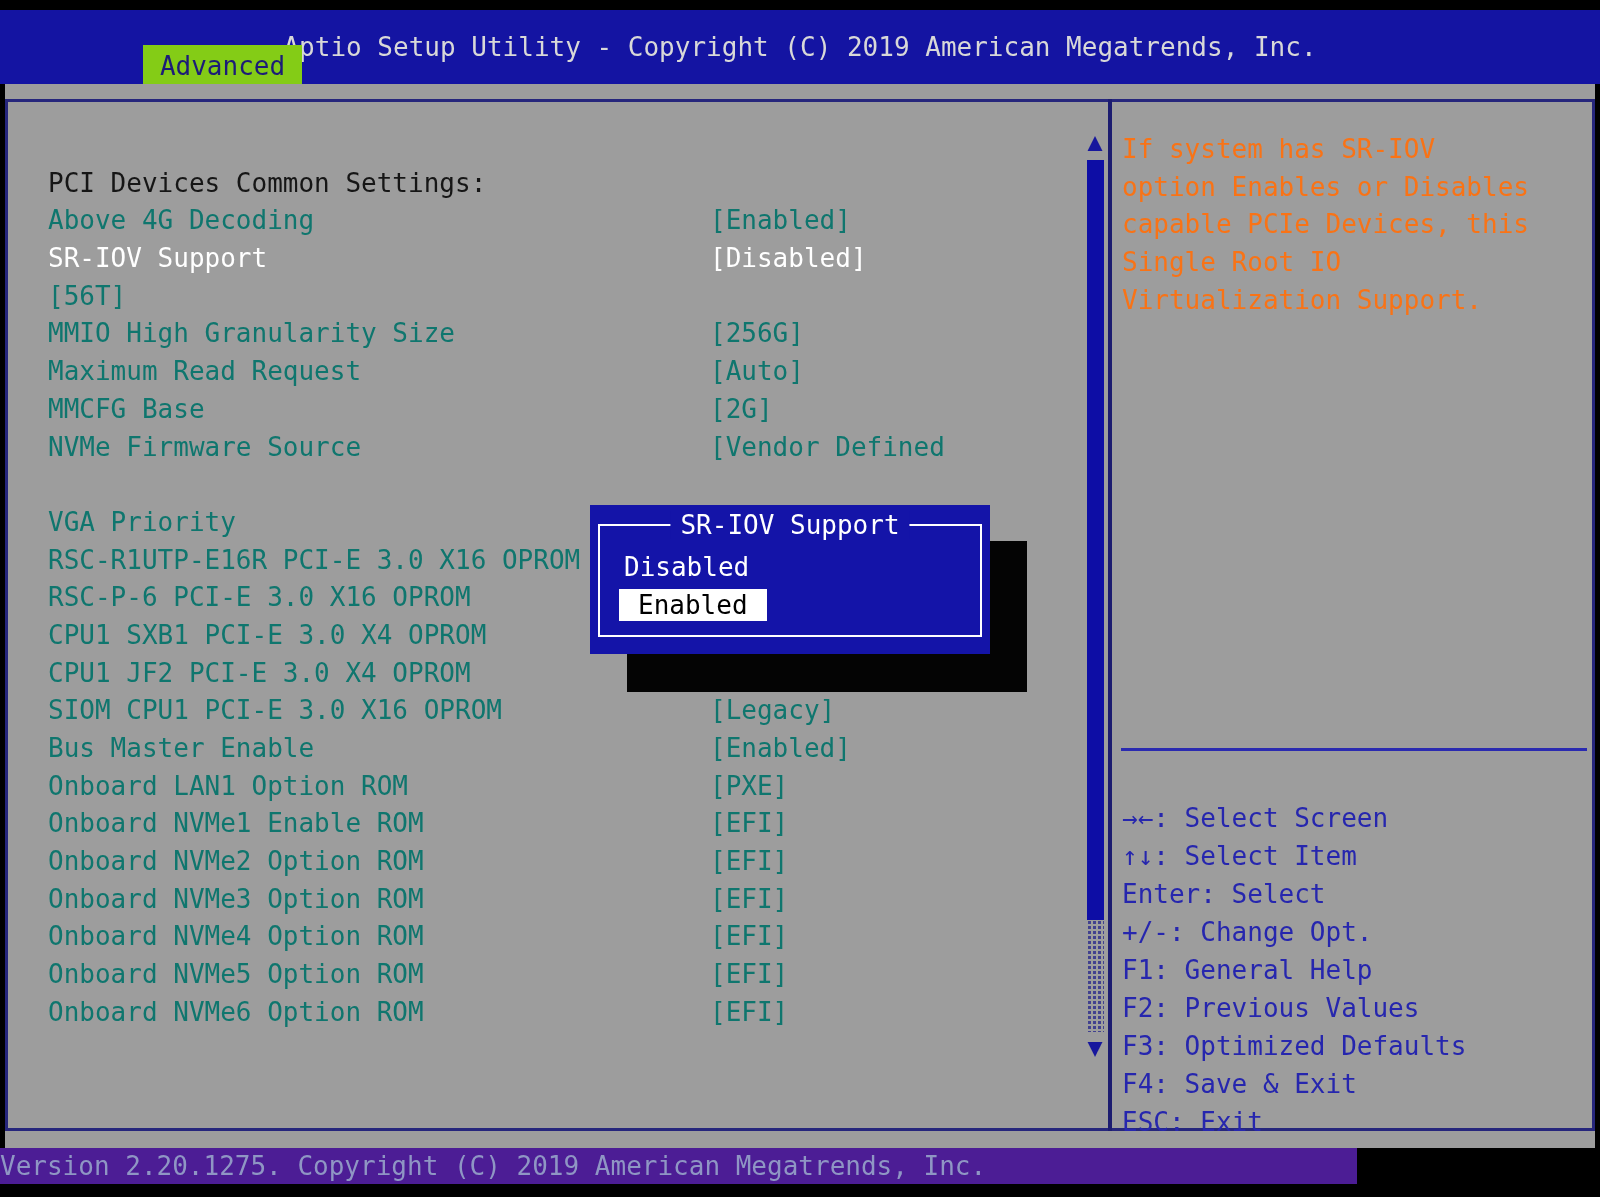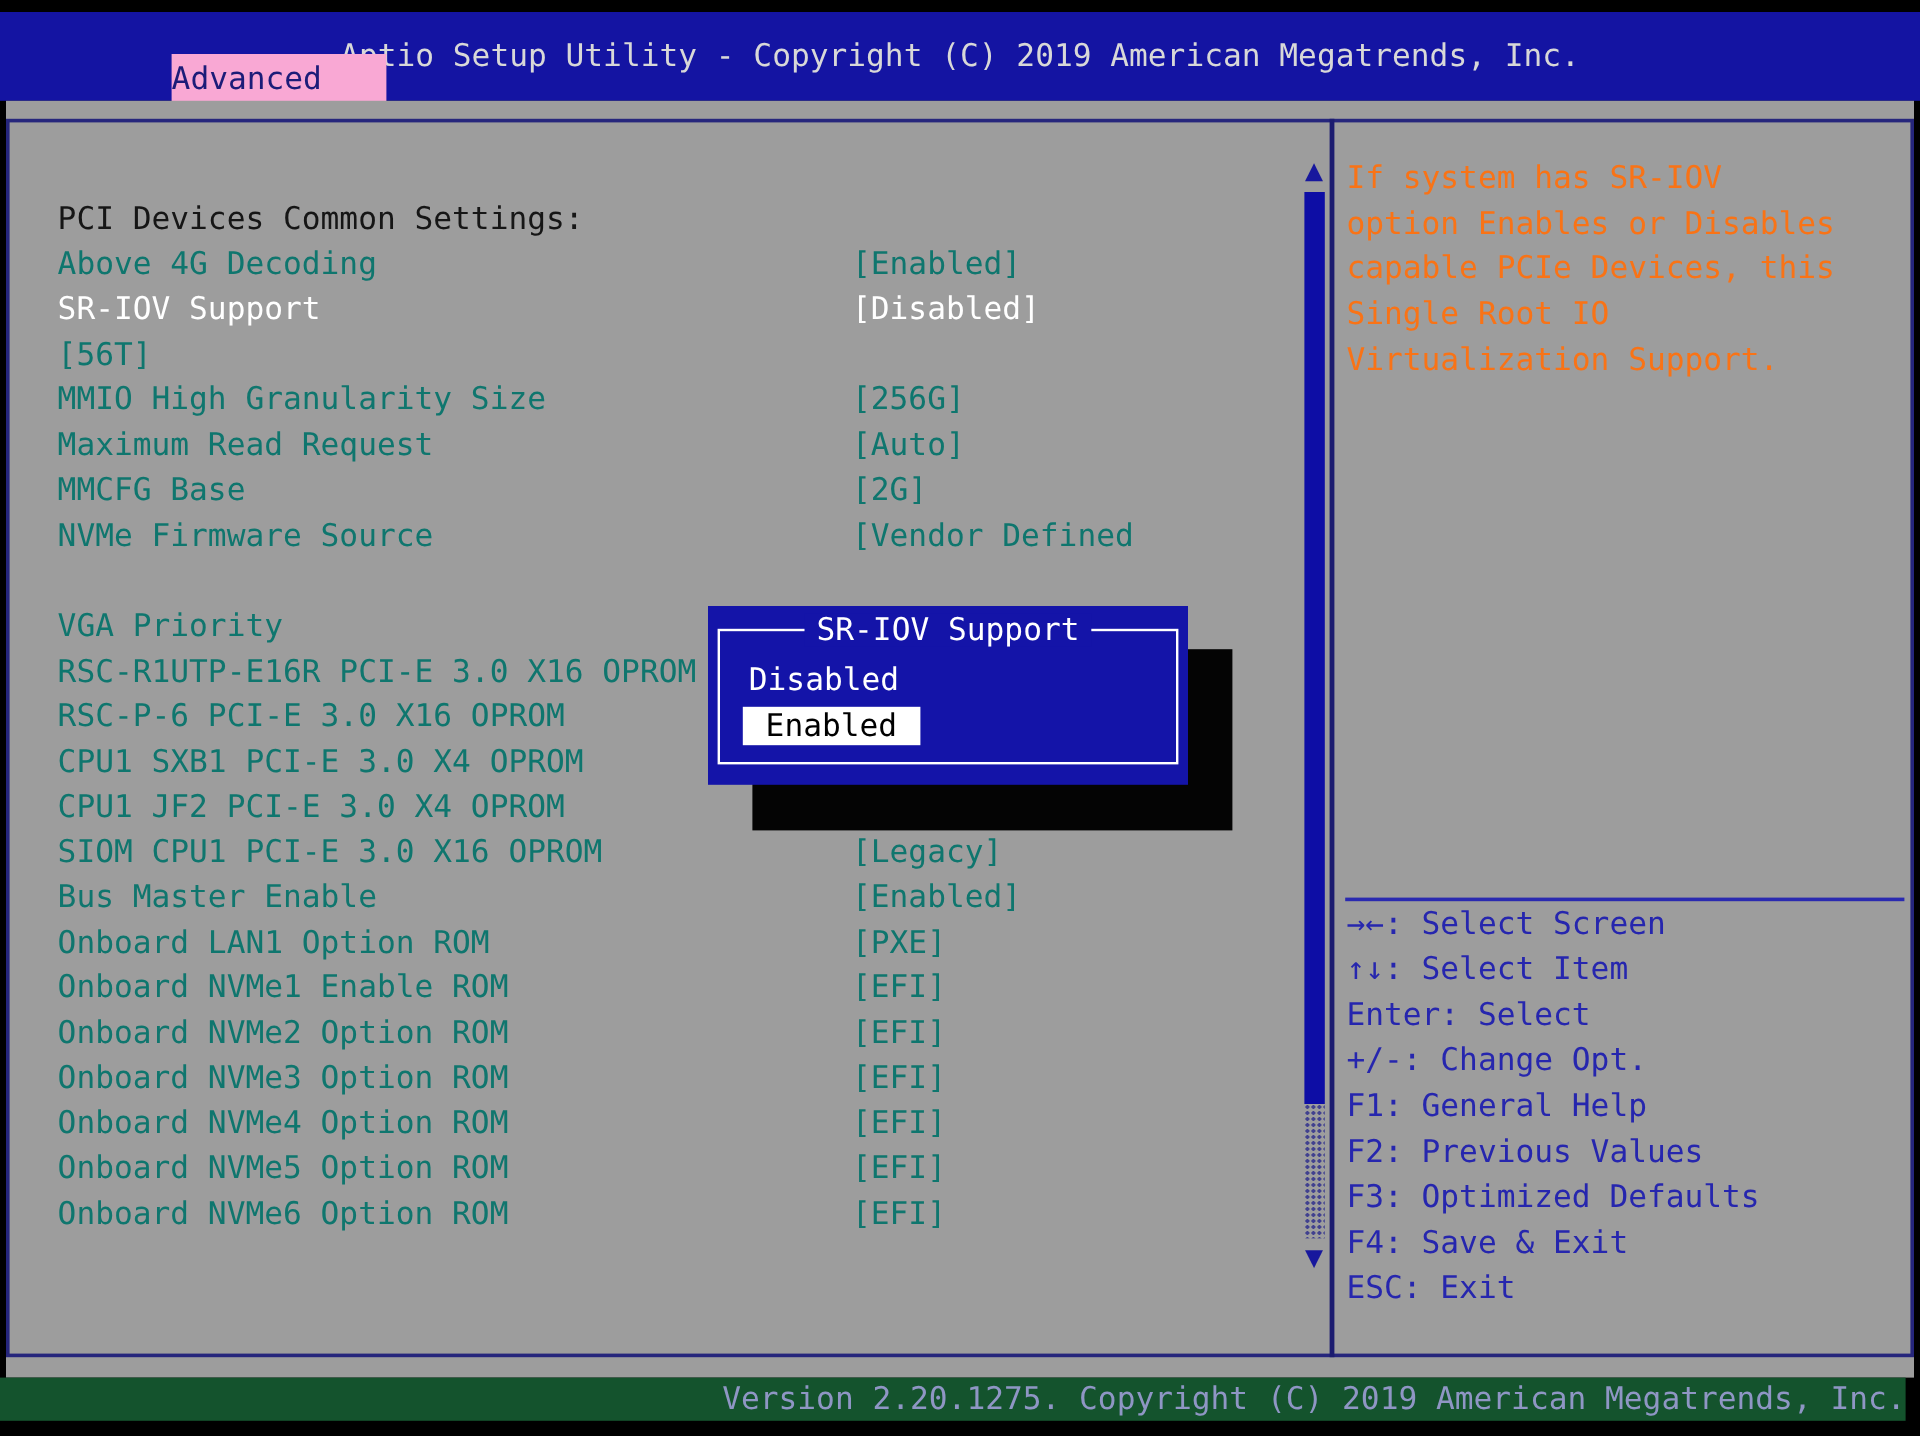--- a/index.html
+++ b/index.html
@@ -1,22 +1,22 @@
 <!DOCTYPE html>
 <html><head>
 <meta charset="utf-8">
 <style>
   html,body{margin:0;padding:0;background:#000;}
   #screen{position:relative;width:1600px;height:1197px;background:#000;overflow:hidden;
           font-family:"DejaVu Sans Mono",monospace;font-size:26px;}
   
   .topbar{position:absolute;left:0;top:10px;width:1600px;height:74px;background:#1414a2;
           color:#d8d8d8;text-align:center;line-height:74px;}
-  .tab{position:absolute;left:143px;top:45px;width:179px;height:43px;background:#f9a8d4;
-       color:#1c1c78;text-align:left;line-height:43px;}
+  .tab{position:absolute;left:143px;top:45px;width:159px;height:43px;background:#84cc16;
+       color:#1c1c78;text-align:center;line-height:43px;}
   
   .graybody{position:absolute;left:5px;top:84px;width:1590px;height:1064px;background:#9d9d9d;}
   .contentbox{position:absolute;left:5px;top:99px;width:1590px;height:1032px;
               border:3px solid #26267c;box-sizing:border-box;}
   .divider{position:absolute;left:1108px;top:99px;width:4px;height:1032px;background:#1c1c70;}
   
   .rows{position:absolute;left:48px;top:130px;width:1037px;}
   .row{height:37.7px;display:flex;white-space:pre;overflow:hidden;}
   .row .lab{width:662px;}
   .row .val{flex:1;}
@@ -27,32 +27,32 @@
   .scroll-up,.scroll-down{position:absolute;left:1083px;width:24px;height:28px;color:#17179d;
        font-size:25px;line-height:28px;text-align:center;}
   .scroll-up{top:128px;}
   .scroll-down{top:1034px;}
   .scroll-thumb{position:absolute;left:1087px;top:160px;width:17px;height:760px;background:#0d0da5;}
   .scroll-track{position:absolute;left:1087px;top:920px;width:17px;height:112px;
        background-image:radial-gradient(#41418f 1.5px,rgba(0,0,0,0) 1.6px);background-size:5px 5px;}
   
   .helptext{position:absolute;left:1122px;top:131px;width:462px;color:#f97316;line-height:37.7px;white-space:pre;}
   .hline{position:absolute;left:1121px;top:748px;width:466px;height:3px;background:#2a2ab0;}
-  .hotkeys{position:absolute;left:1122px;top:751px;width:462px;color:#2626ae;line-height:38px;white-space:pre;}
+  .hotkeys{position:absolute;left:1122px;top:799px;width:462px;color:#2626ae;line-height:38px;white-space:pre;}
   
   .shadow{position:absolute;left:627px;top:541px;width:400px;height:151px;background:#040404;z-index:5;}
   .popup{position:absolute;left:590px;top:505px;width:400px;height:149px;background:#1414a8;z-index:6;}
   .popup-frame{position:absolute;left:8px;right:8px;top:19px;bottom:17px;border:2px solid #ffffff;}
   .popup-title{position:absolute;top:-15px;left:50%;transform:translateX(-50%);background:#1414a8;
        padding:0 10px;color:#ffffff;white-space:nowrap;line-height:28px;}
   .popup-opts{position:absolute;left:24px;top:22px;line-height:38px;color:#ffffff;white-space:pre;}
   .popup-opt .hl{background:#ffffff;color:#000000;padding:1px 19px;margin-left:-5px;}
   
-  .footer{position:absolute;left:0;top:1148px;width:1588px;height:36px;background:#14532d;
-          color:#8f96c4;text-align:right;line-height:36px;}
+  .footer{position:absolute;left:0;top:1148px;width:1357px;height:36px;background:#4c1d95;
+          color:#8f96c4;text-align:left;line-height:36px;}
 </style>
 </head>
 <body>
 
 <div id="screen">
 
   <div class="topbar">
     <span>Aptio Setup Utility - Copyright (C) 2019 American Megatrends, Inc.</span>
   </div>
 

